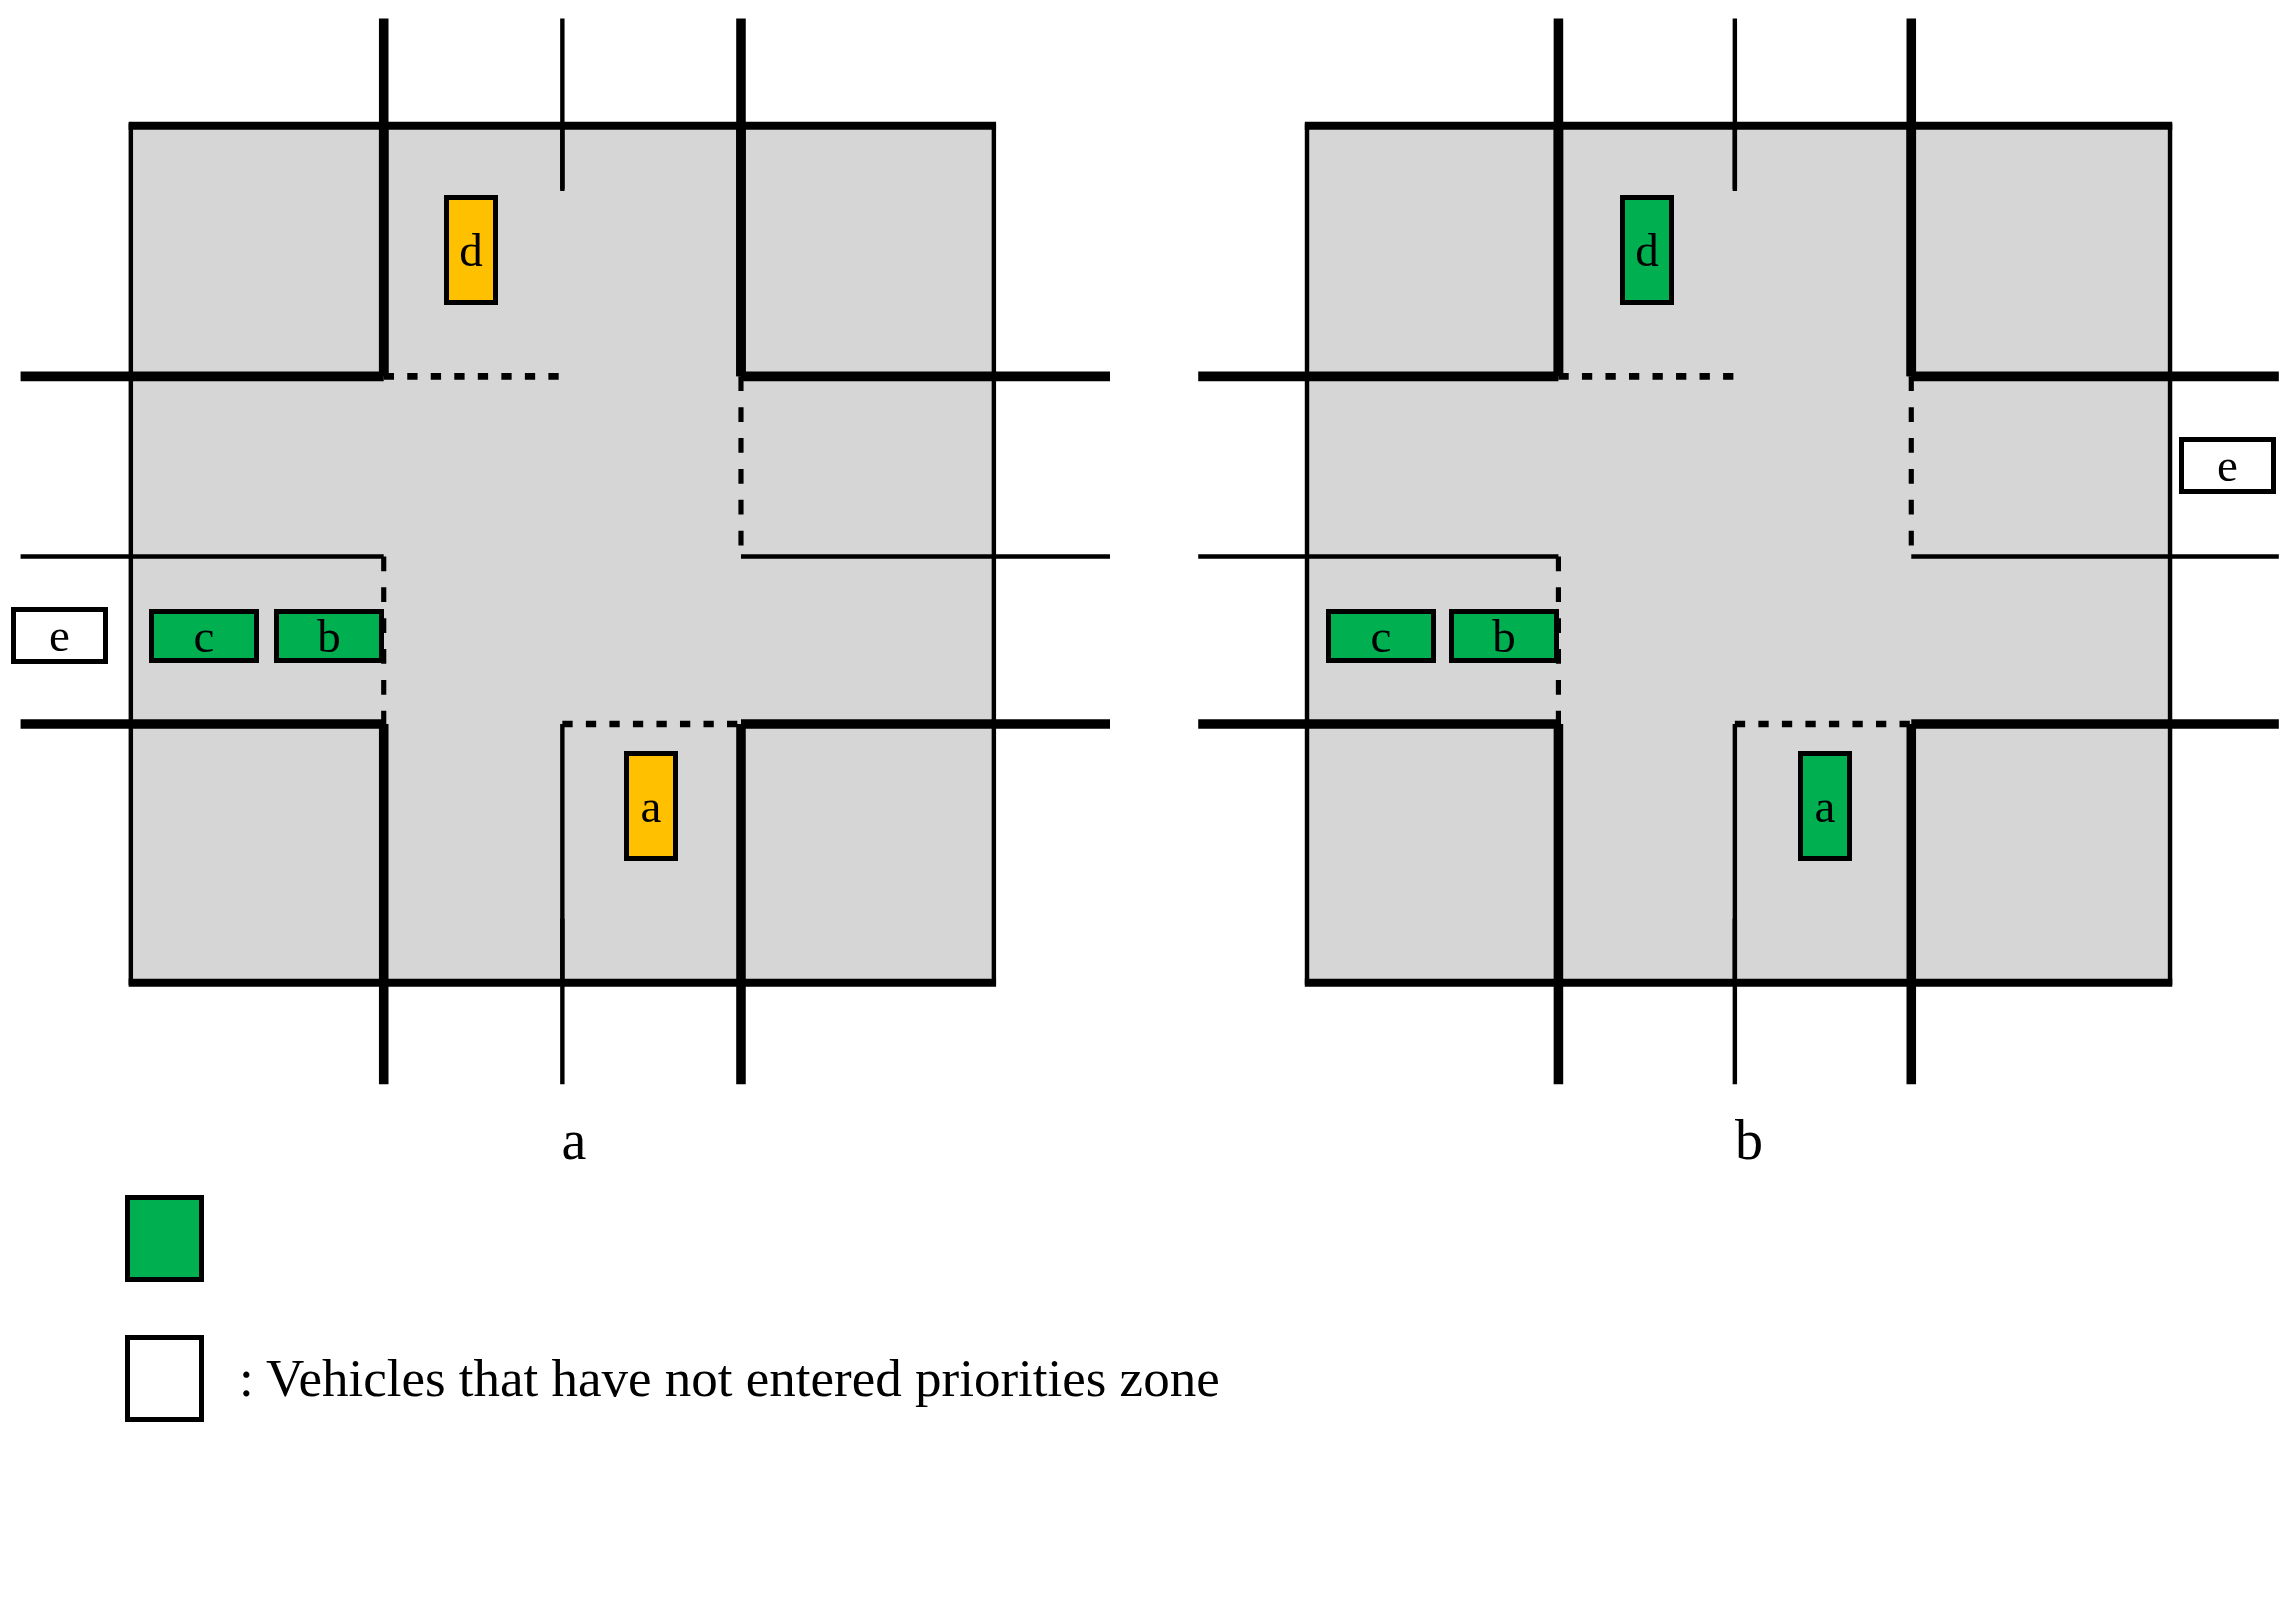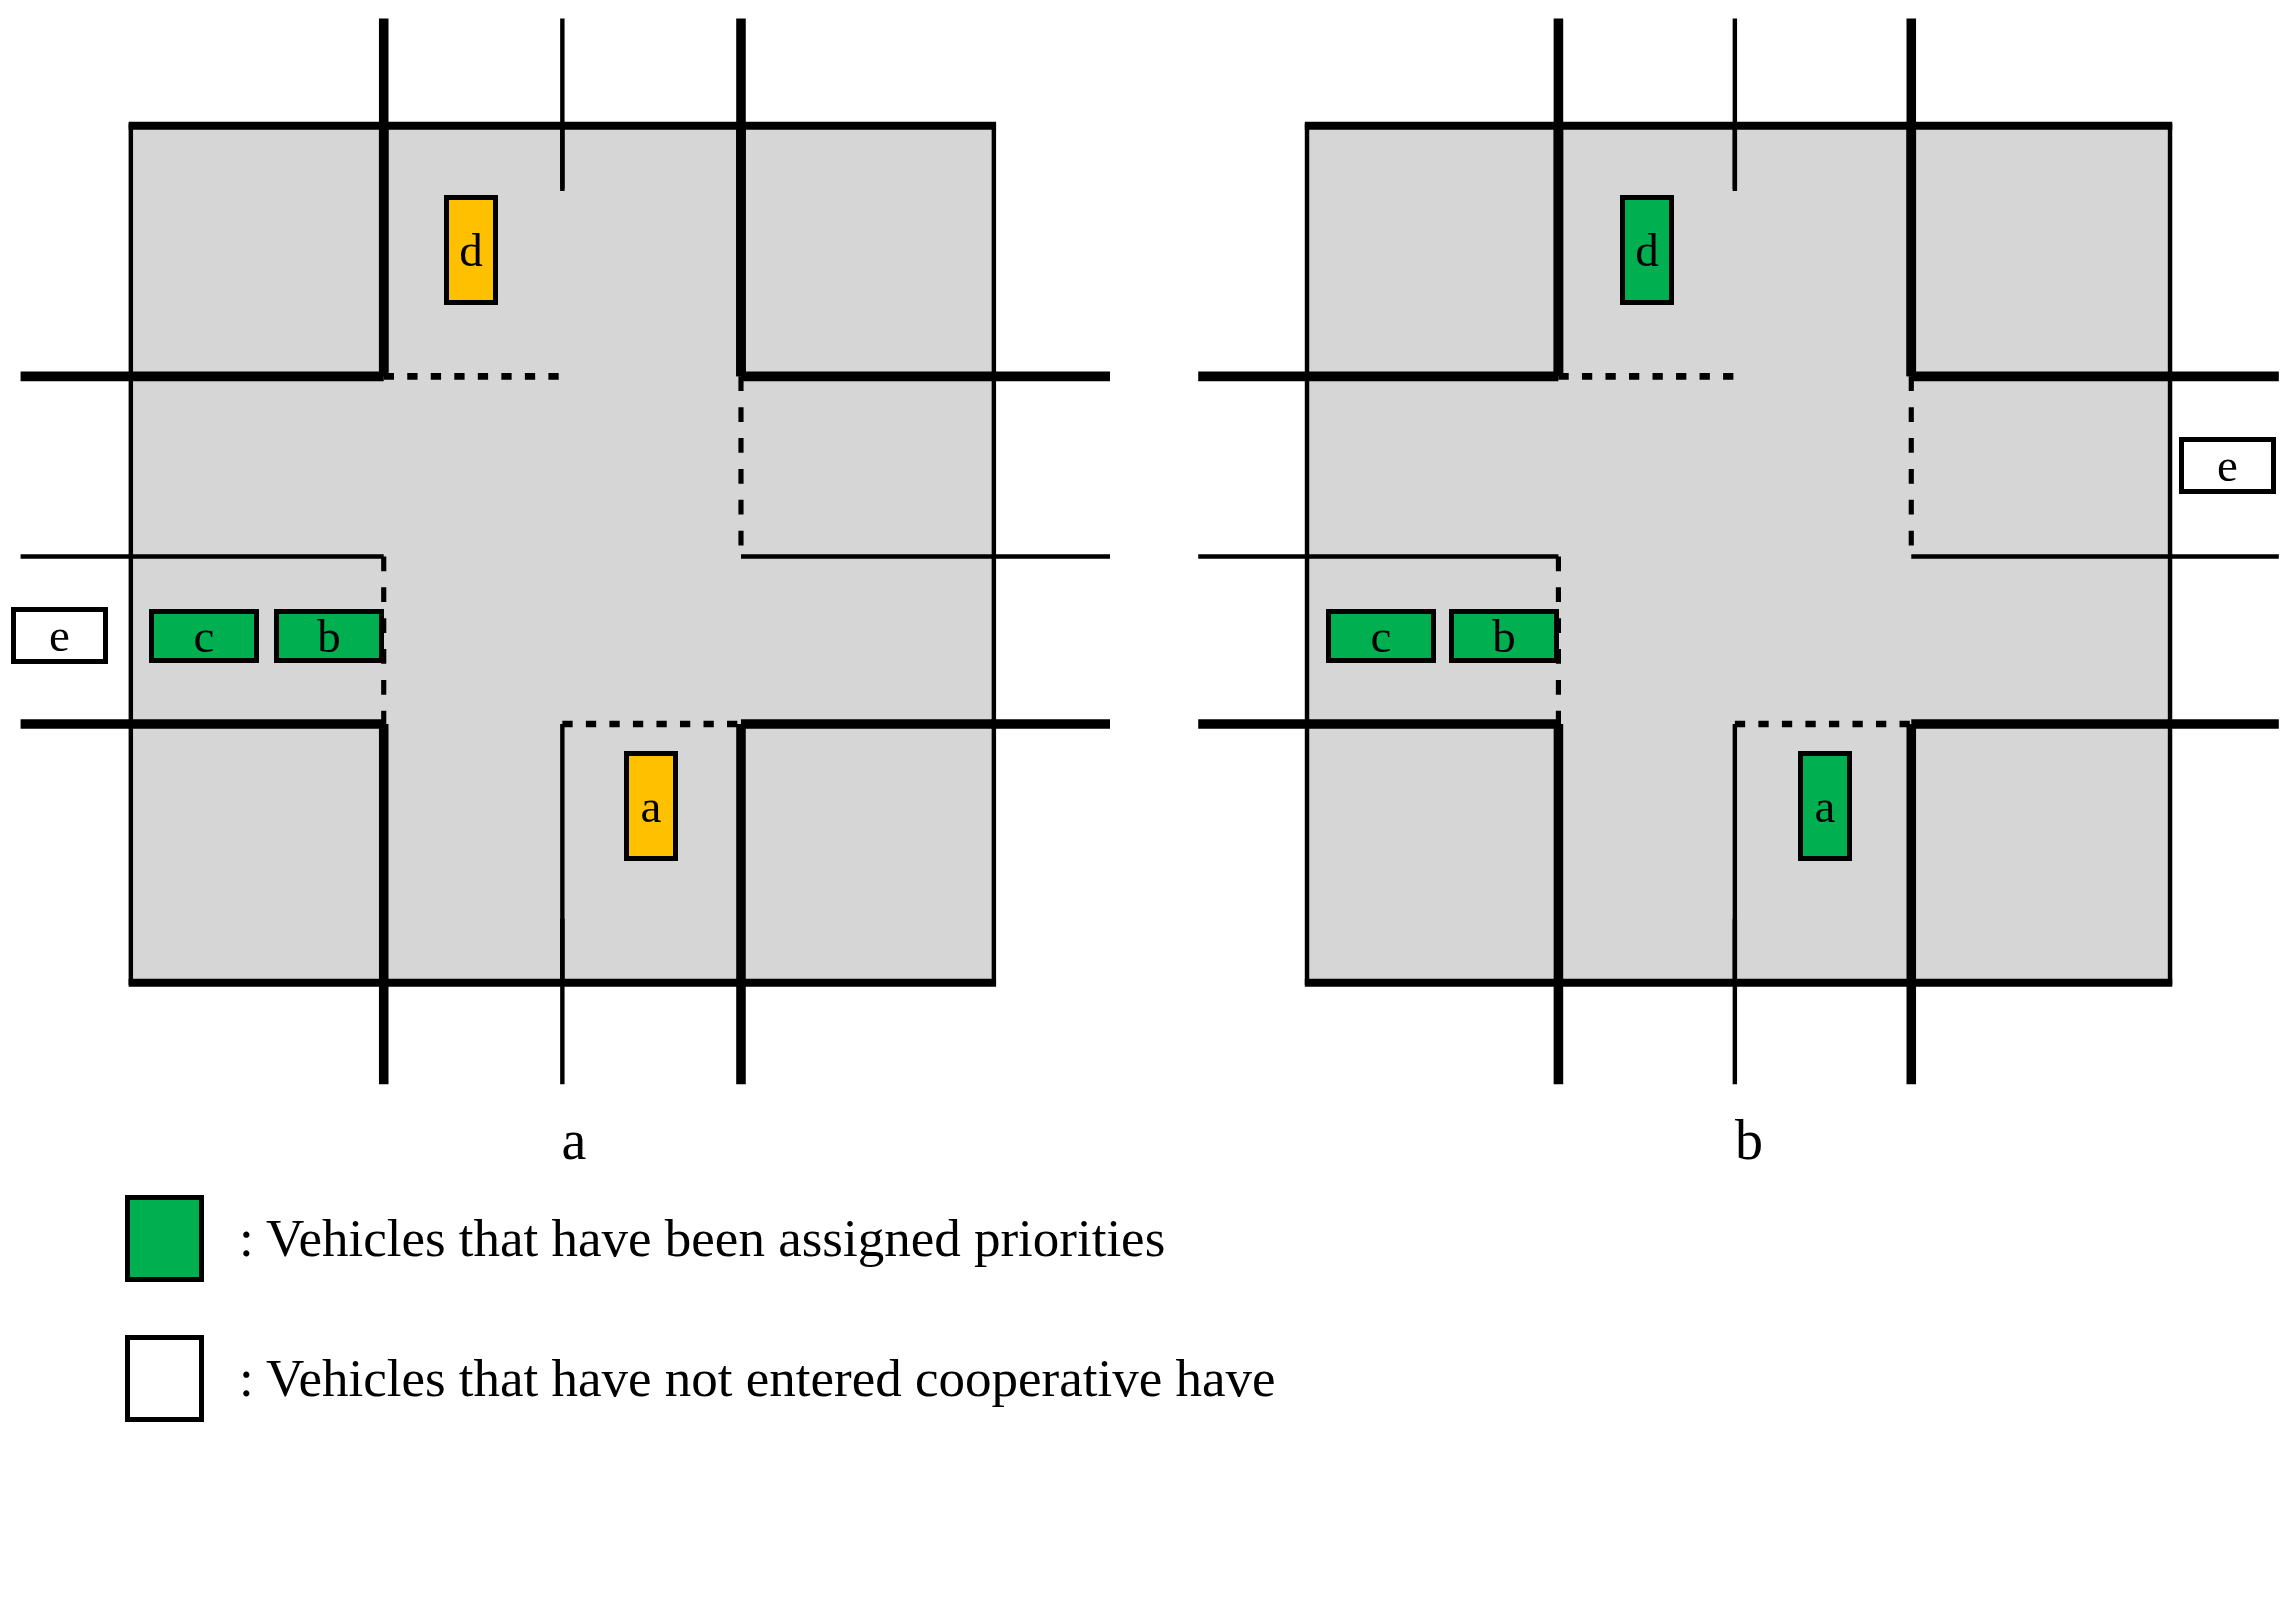--- a/index.html
+++ b/index.html
@@ -220,25 +220,24 @@
   </div>
 
   <div class="caption" style="left:515px; top:1112px; width:118px;">a</div>
 
   <div class="caption" style="left:1690px; top:1112px; width:118px;">b</div>
 
   <div id="legend">
 
     <div class="legend-row">
       <div class="legend-swatch" style="background:#00B050;"></div>
-      <div class="legend-text">: Vehicles that have been assigned priorities</div>
     </div>
 
 
     <div class="legend-row">
       <div class="legend-swatch" style="background:#FFFFFF;"></div>
-      <div class="legend-text">: Vehicles that have not entered cooperative have</div>
+      <div class="legend-text">: Vehicles that have not entered priorities zone</div>
     </div>
 
   </div>
 
 </div>
 
 
 </body></html>

